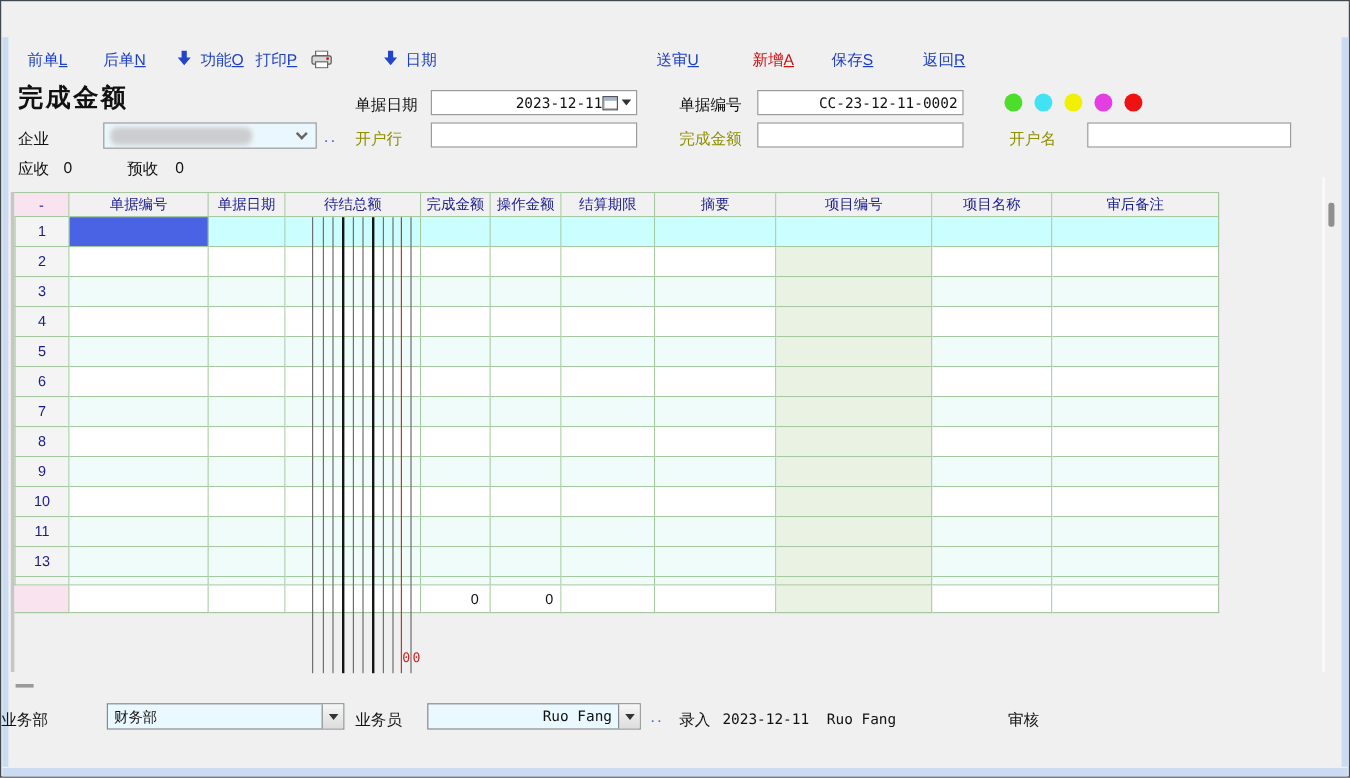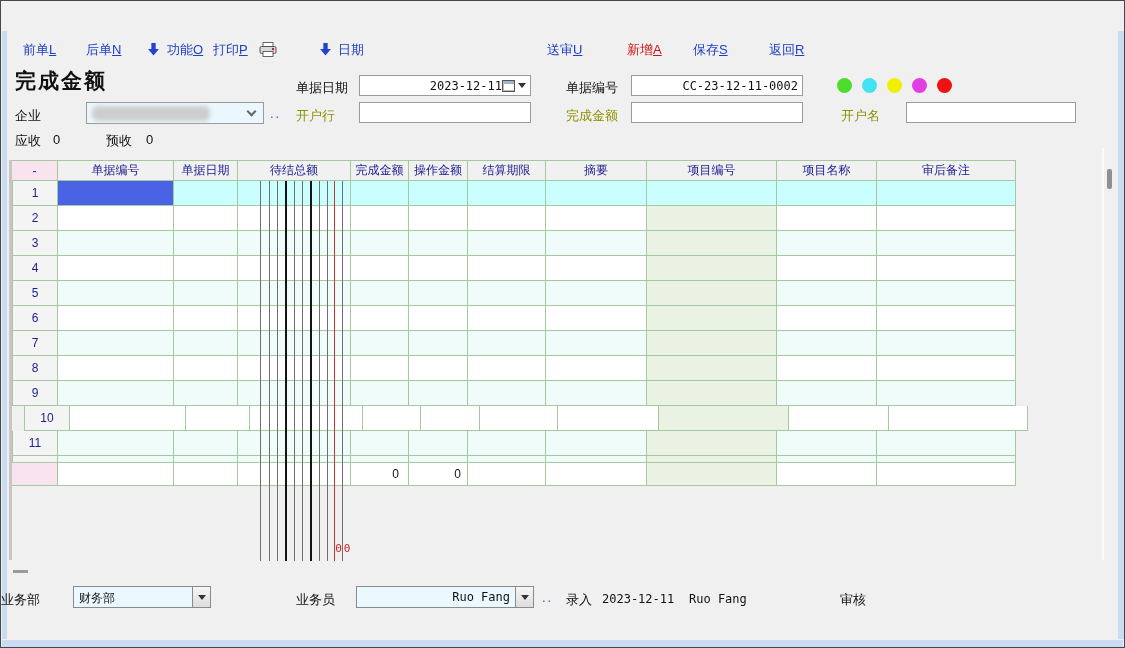--- a/index.html
+++ b/index.html
@@ -290,35 +290,48 @@
         <div class="gcell alt" style="width: 64px;"></div>
         <div class="gcell alt" style="width: 113px;"></div>
         <div class="gcell alt" style="width: 58px;"></div>
         <div class="gcell alt" style="width: 59px;"></div>
         <div class="gcell alt" style="width: 78px;"></div>
         <div class="gcell alt" style="width: 101px;"></div>
         <div class="gcell green" style="width: 130px;"></div>
         <div class="gcell alt" style="width: 100px;"></div>
         <div class="gcell alt" style="width: 139px;"></div>
       </div>
-      <div class="grow" style="height: 25px; margin-left: 12px;">
+      <div class="grow" style="height: 25px;">
         <div class="gcell num" style="width: 46px;">10</div>
         <div class="gcell white" style="width: 116px;"></div>
         <div class="gcell white" style="width: 64px;"></div>
         <div class="gcell white" style="width: 113px;"></div>
         <div class="gcell white" style="width: 58px;"></div>
         <div class="gcell white" style="width: 59px;"></div>
         <div class="gcell white" style="width: 78px;"></div>
         <div class="gcell white" style="width: 101px;"></div>
         <div class="gcell green" style="width: 130px;"></div>
         <div class="gcell white" style="width: 100px;"></div>
         <div class="gcell white" style="width: 139px;"></div>
       </div>
       <div class="grow" style="height: 25px;">
         <div class="gcell num" style="width: 46px;">11</div>
+        <div class="gcell alt" style="width: 116px;"></div>
+        <div class="gcell alt" style="width: 64px;"></div>
+        <div class="gcell alt" style="width: 113px;"></div>
+        <div class="gcell alt" style="width: 58px;"></div>
+        <div class="gcell alt" style="width: 59px;"></div>
+        <div class="gcell alt" style="width: 78px;"></div>
+        <div class="gcell alt" style="width: 101px;"></div>
+        <div class="gcell green" style="width: 130px;"></div>
+        <div class="gcell alt" style="width: 100px;"></div>
+        <div class="gcell alt" style="width: 139px;"></div>
+      </div>
+      <div class="grow" style="height: 25px;">
+        <div class="gcell num" style="width: 46px;">13</div>
         <div class="gcell alt" style="width: 116px;"></div>
         <div class="gcell alt" style="width: 64px;"></div>
         <div class="gcell alt" style="width: 113px;"></div>
         <div class="gcell alt" style="width: 58px;"></div>
         <div class="gcell alt" style="width: 59px;"></div>
         <div class="gcell alt" style="width: 78px;"></div>
         <div class="gcell alt" style="width: 101px;"></div>
         <div class="gcell green" style="width: 130px;"></div>
         <div class="gcell alt" style="width: 100px;"></div>
         <div class="gcell alt" style="width: 139px;"></div>
@@ -362,21 +375,21 @@
       <div class="vline" style="left: 330px;"></div>
       <div class="red-zero" style="left: 323px; width: 7px;">0</div>
       <div class="red-zero" style="left: 331px; width: 8px;">0</div>
     </div>
   <div class="scroll-divider"></div>
   <div class="scroll-thumb"></div>
 
   <div class="splitter-dash"></div>
 
   <span class="lbl" style="left:0;top:590px">业务部</span>
-  <div class="combo3d" style="left:72px;top:585px;width:138px">
+  <div class="combo3d" style="left:88px;top:585px;width:198px">
     <div class="c3-text">财务部</div>
     <div class="c3-btn">
         <span class="arr-dn"></span>
       </div>
   </div>
 
   <span class="lbl" style="left:295px;top:590px">业务员</span>
   <div class="combo3d" style="left:355px;top:585px;width:178px">
     <div class="c3-text mono">Ruo Fang</div>
     <div class="c3-btn">

